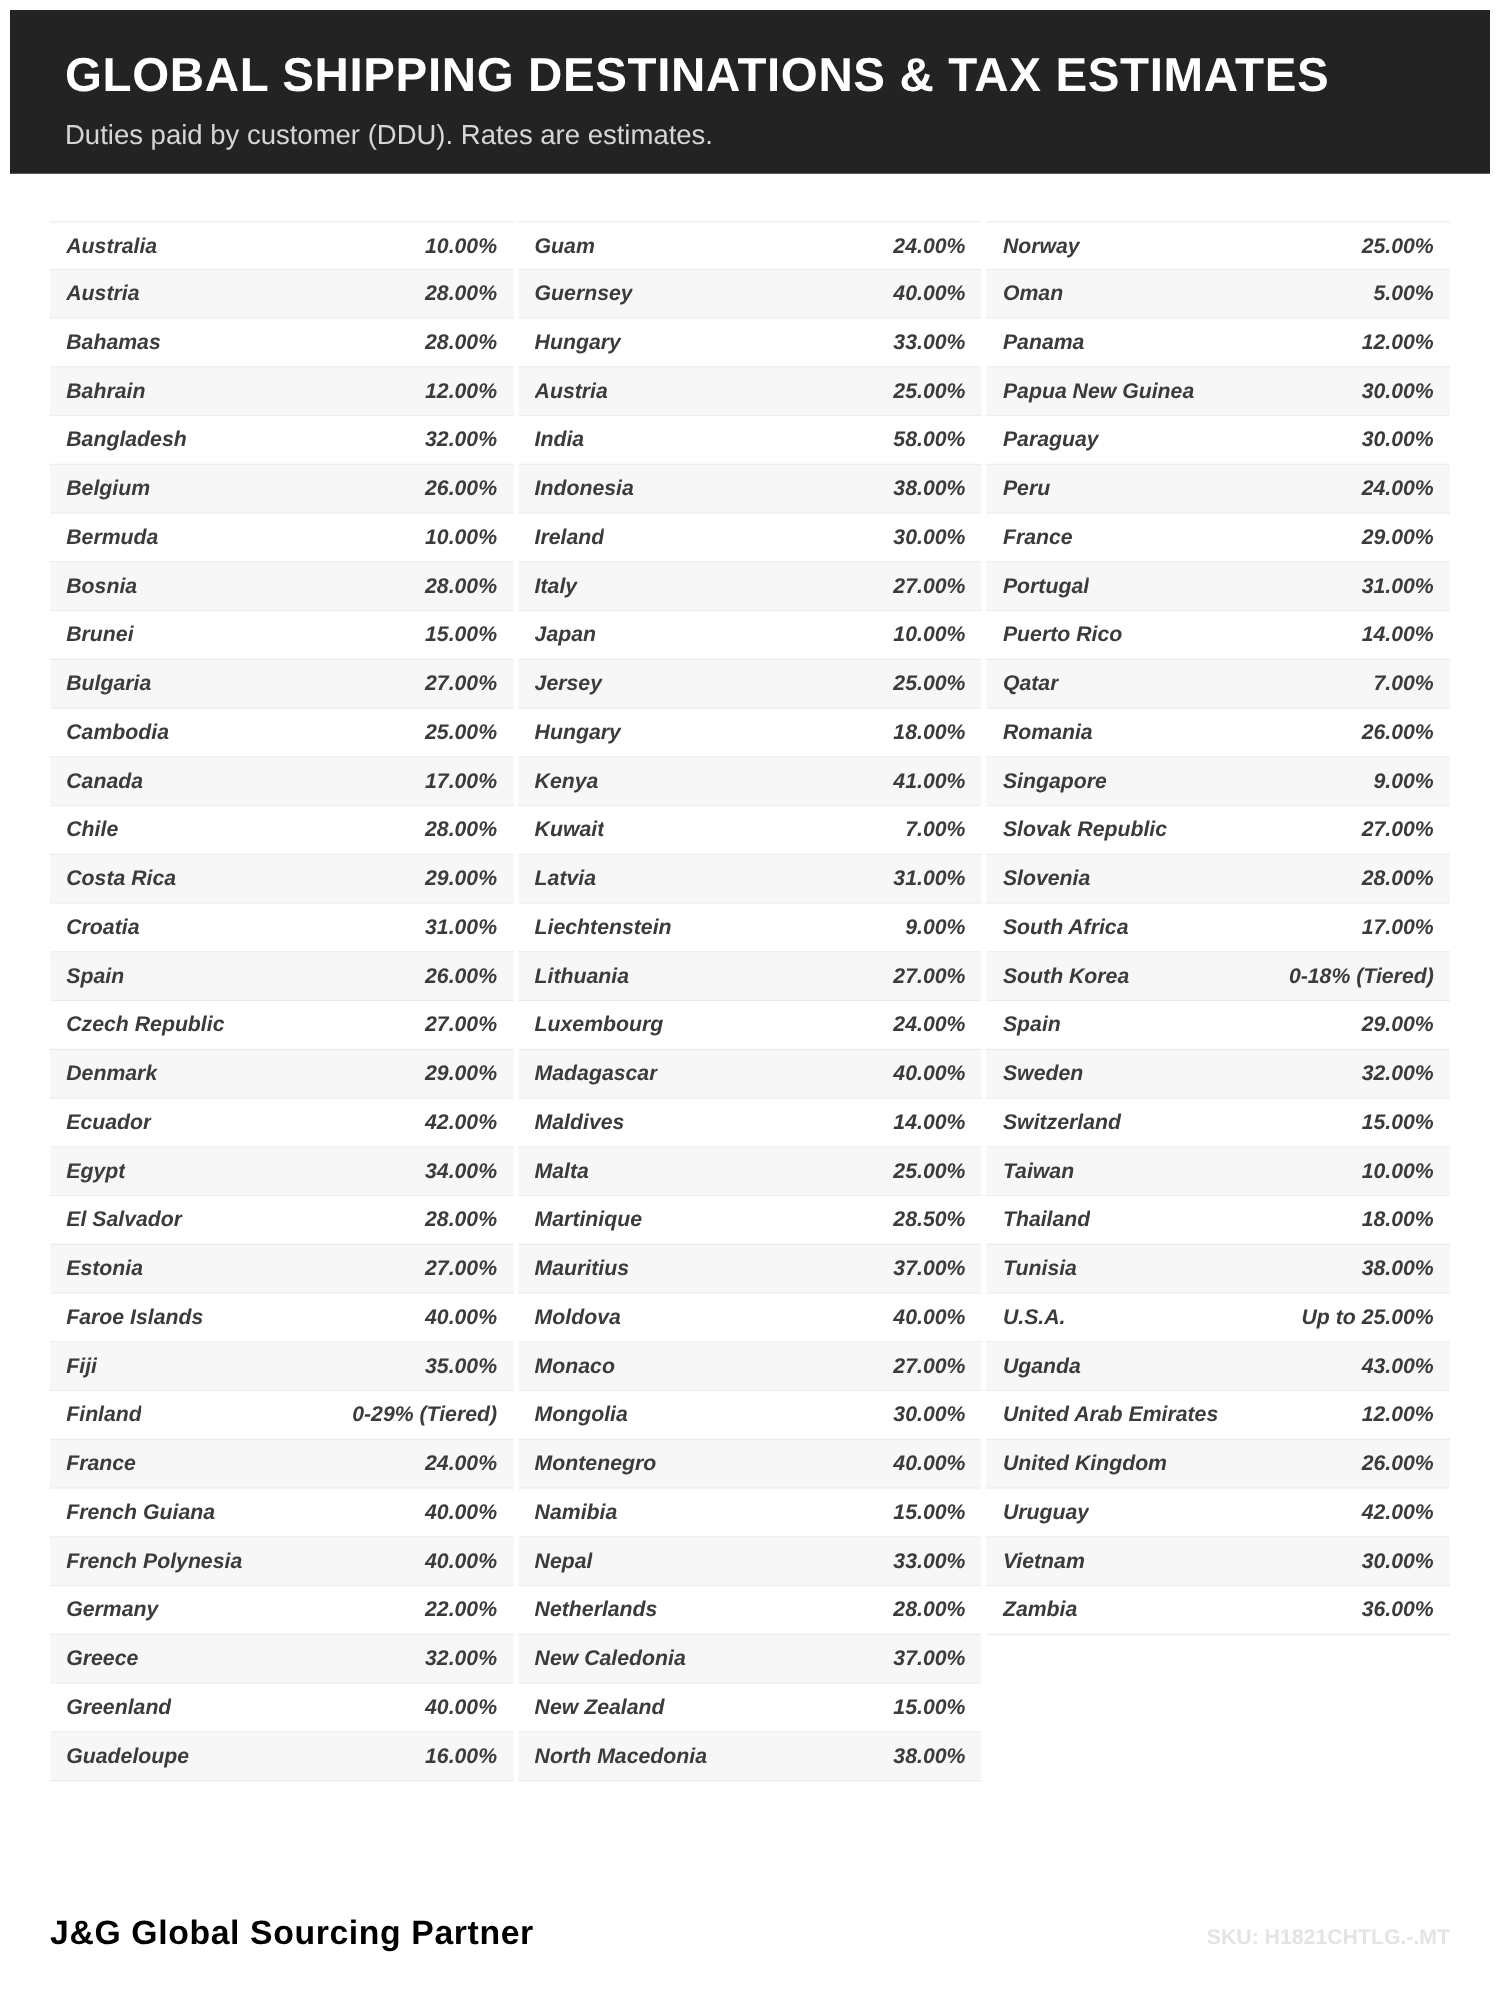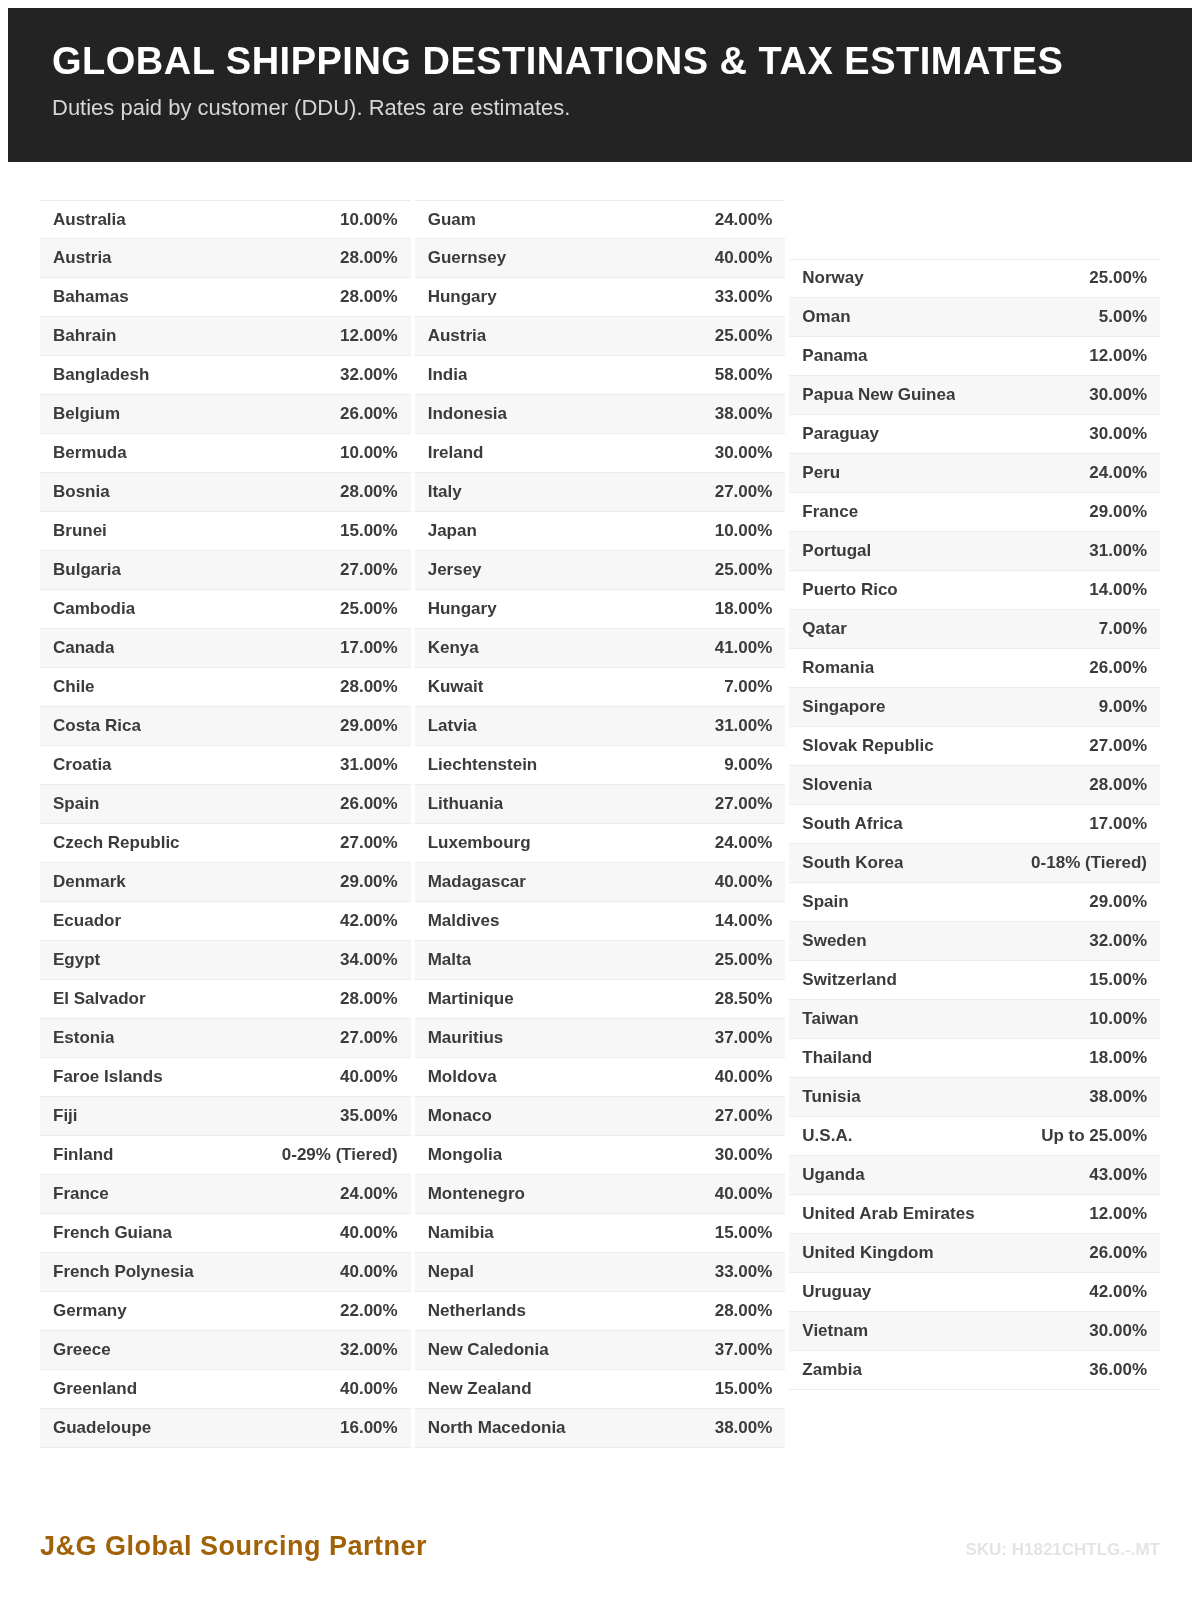--- a/index.html
+++ b/index.html
@@ -13,40 +13,41 @@
   }
   .page {
     width: 1200px;
     height: 1600px;
     position: relative;
     background: #ffffff;
   }
   .header {
     margin: 8px 8px 0 8px;
     background: #232323;
-    padding: 32px 44px 41px 44px;
+    padding: 32px 44px 18px 44px;
   }
   .header .title {
     color: #ffffff;
     font-size: 38px;
     font-weight: 800;
     letter-spacing: 0.5px;
     white-space: nowrap;
   }
   .header .subtitle {
     color: #d6d6d6;
     font-size: 22px;
     font-weight: 400;
     margin-top: 12px;
   }
   .grid {
     display: flex;
     gap: 4px;
     margin: 38px 40px 0 40px;
-    align-items: center;
+    align-items: flex-start;
+    font-style: italic;
   }
   .col {
     flex: 1 1 0;
     min-width: 0;
   }
   .row {
     display: flex;
     justify-content: space-between;
     align-items: center;
     height: 39px;
@@ -75,21 +76,21 @@
     left: 40px;
     right: 40px;
     bottom: 46px;
     display: flex;
     justify-content: space-between;
     align-items: baseline;
   }
   .brand {
     font-size: 27px;
     font-weight: 800;
-    color: #a16207;
+    color: #000000;
     letter-spacing: 0.5px;
   }
   .sku {
     font-size: 17px;
     font-weight: 700;
     color: #e4e4e4;
     margin-left: 12px;
   }
 </style>
 </head>

